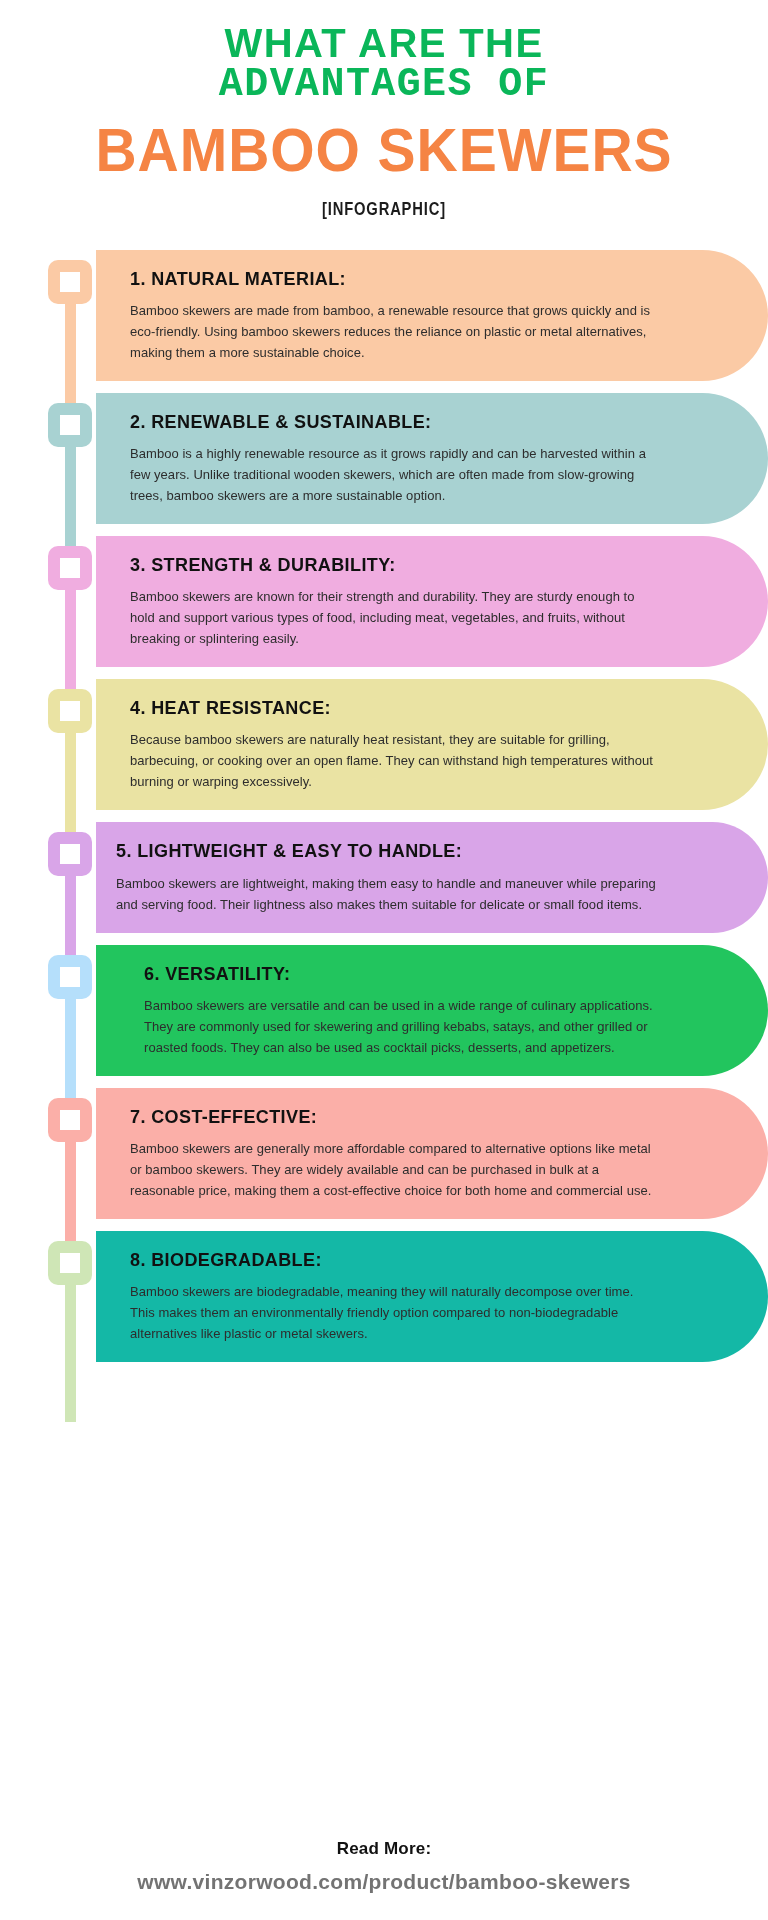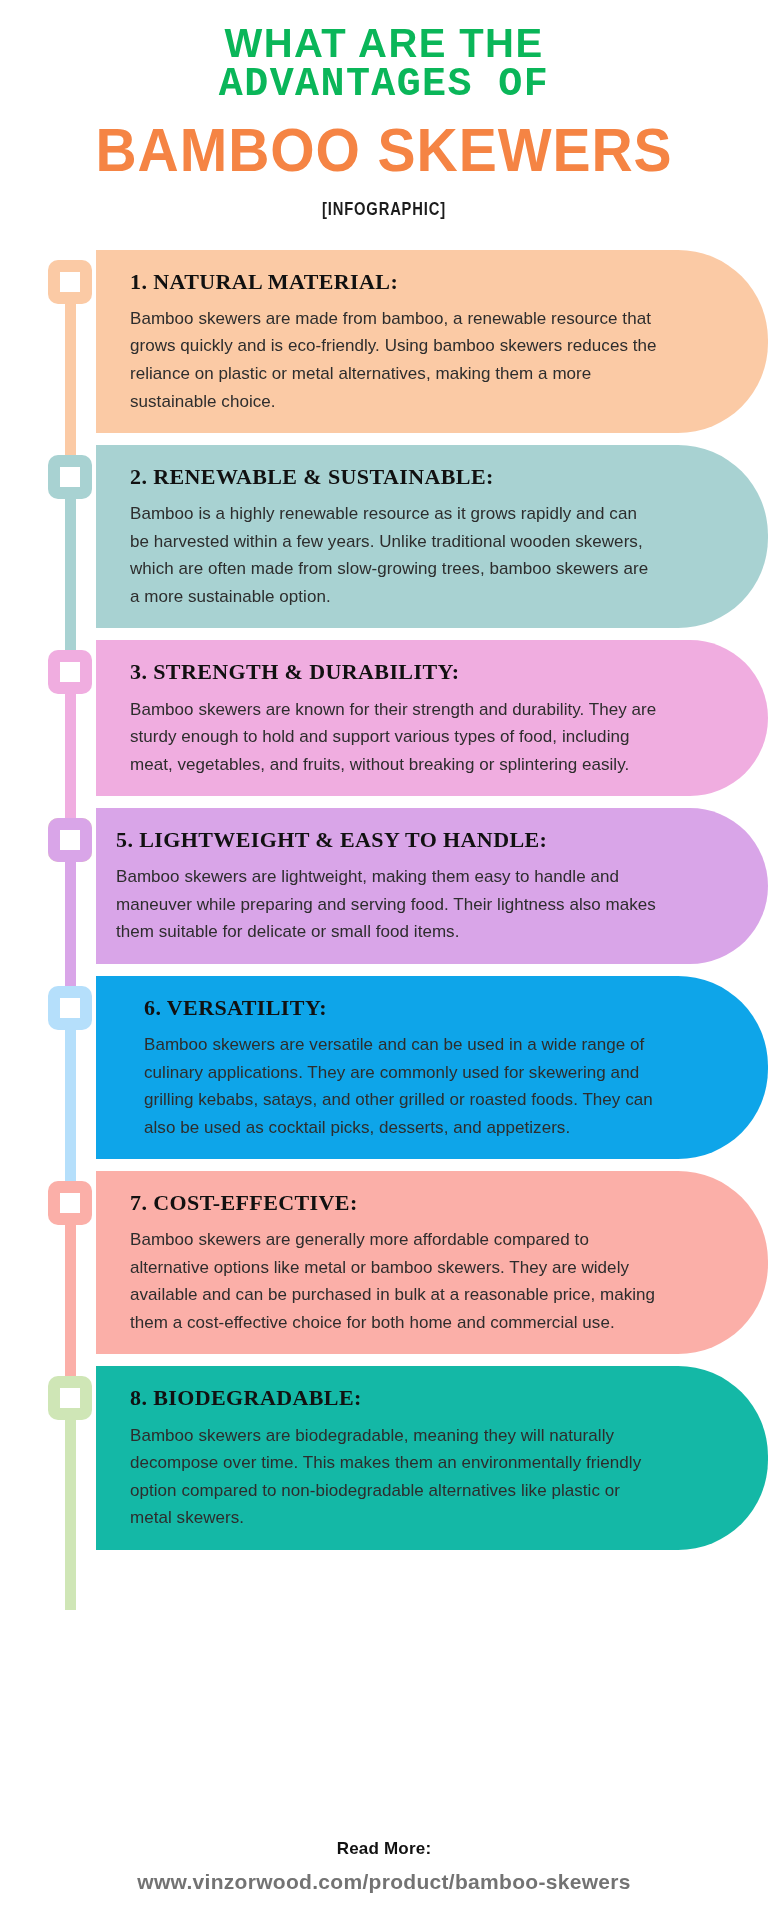--- a/index.html
+++ b/index.html
@@ -115,33 +115,33 @@
     margin-left: 48px;
     min-height: 84px;
     border-top-right-radius: 90px;
     border-bottom-right-radius: 90px;
     padding: 18px 108px 18px 34px;
     z-index: 2;
   }
 
   .card-title {
     color: #111111;
-    font-family: Liberation Serif, serif;
-    font-weight: bold;
-    font-size: 22px;
+    font-family: Liberation Sans, sans-serif;
+    font-weight: bold;
+    font-size: 18px;
     letter-spacing: 0.4px;
     line-height: 1.28;
     margin-bottom: 9px;
     text-transform: uppercase;
   }
 
   .card-body {
     color: #2d2d2d;
     font-family: "Liberation Sans", sans-serif;
-    font-size: 17px;
+    font-size: 13px;
     line-height: 1.62;
     letter-spacing: 0.05px;
   }
 
   
   .footer {
     position: absolute;
     left: 0;
     right: 0;
     bottom: 26px;
@@ -217,41 +217,45 @@
           <div class="card-body">Bamboo skewers are known for their strength and durability. They are sturdy enough to hold and support various types of food, including meat, vegetables, and fruits, without breaking or splintering easily.</div>
         </div>
       </div>
       <div class="row">
         <div class="marker-col">
           <div class="connector" style="background: rgb(234, 227, 163);"></div>
           <div class="marker" style="background: rgb(234, 227, 163);">
             <div class="marker-inner"></div>
           </div>
         </div>
+        <div class="card" style="background: rgb(234, 227, 163);">
+          <div class="card-title">4. HEAT RESISTANCE:</div>
+          <div class="card-body">Because bamboo skewers are naturally heat resistant, they are suitable for grilling, barbecuing, or cooking over an open flame. They can withstand high temperatures without burning or warping excessively.</div>
+        </div>
       </div>
       <div class="row">
         <div class="marker-col">
           <div class="connector" style="background: rgb(217, 165, 232);"></div>
           <div class="marker" style="background: rgb(217, 165, 232);">
             <div class="marker-inner"></div>
           </div>
         </div>
         <div class="card" style="background: rgb(217, 165, 232); padding-left: 20px;">
           <div class="card-title">5. LIGHTWEIGHT &amp; EASY TO HANDLE:</div>
           <div class="card-body">Bamboo skewers are lightweight, making them easy to handle and maneuver while preparing and serving food. Their lightness also makes them suitable for delicate or small food items.</div>
         </div>
       </div>
       <div class="row">
         <div class="marker-col">
           <div class="connector" style="background: rgb(181, 223, 251);"></div>
           <div class="marker" style="background: rgb(181, 223, 251);">
             <div class="marker-inner"></div>
           </div>
         </div>
-        <div class="card" style="background: #0ea5e9; padding-left: 48px;">
+        <div class="card" style="background: #22c55e; padding-left: 48px;">
           <div class="card-title">6. VERSATILITY:</div>
           <div class="card-body">Bamboo skewers are versatile and can be used in a wide range of culinary applications. They are commonly used for skewering and grilling kebabs, satays, and other grilled or roasted foods. They can also be used as cocktail picks, desserts, and appetizers.</div>
         </div>
       </div>
       <div class="row">
         <div class="marker-col">
           <div class="connector" style="background: rgb(251, 175, 168);"></div>
           <div class="marker" style="background: rgb(251, 175, 168);">
             <div class="marker-inner"></div>
           </div>

